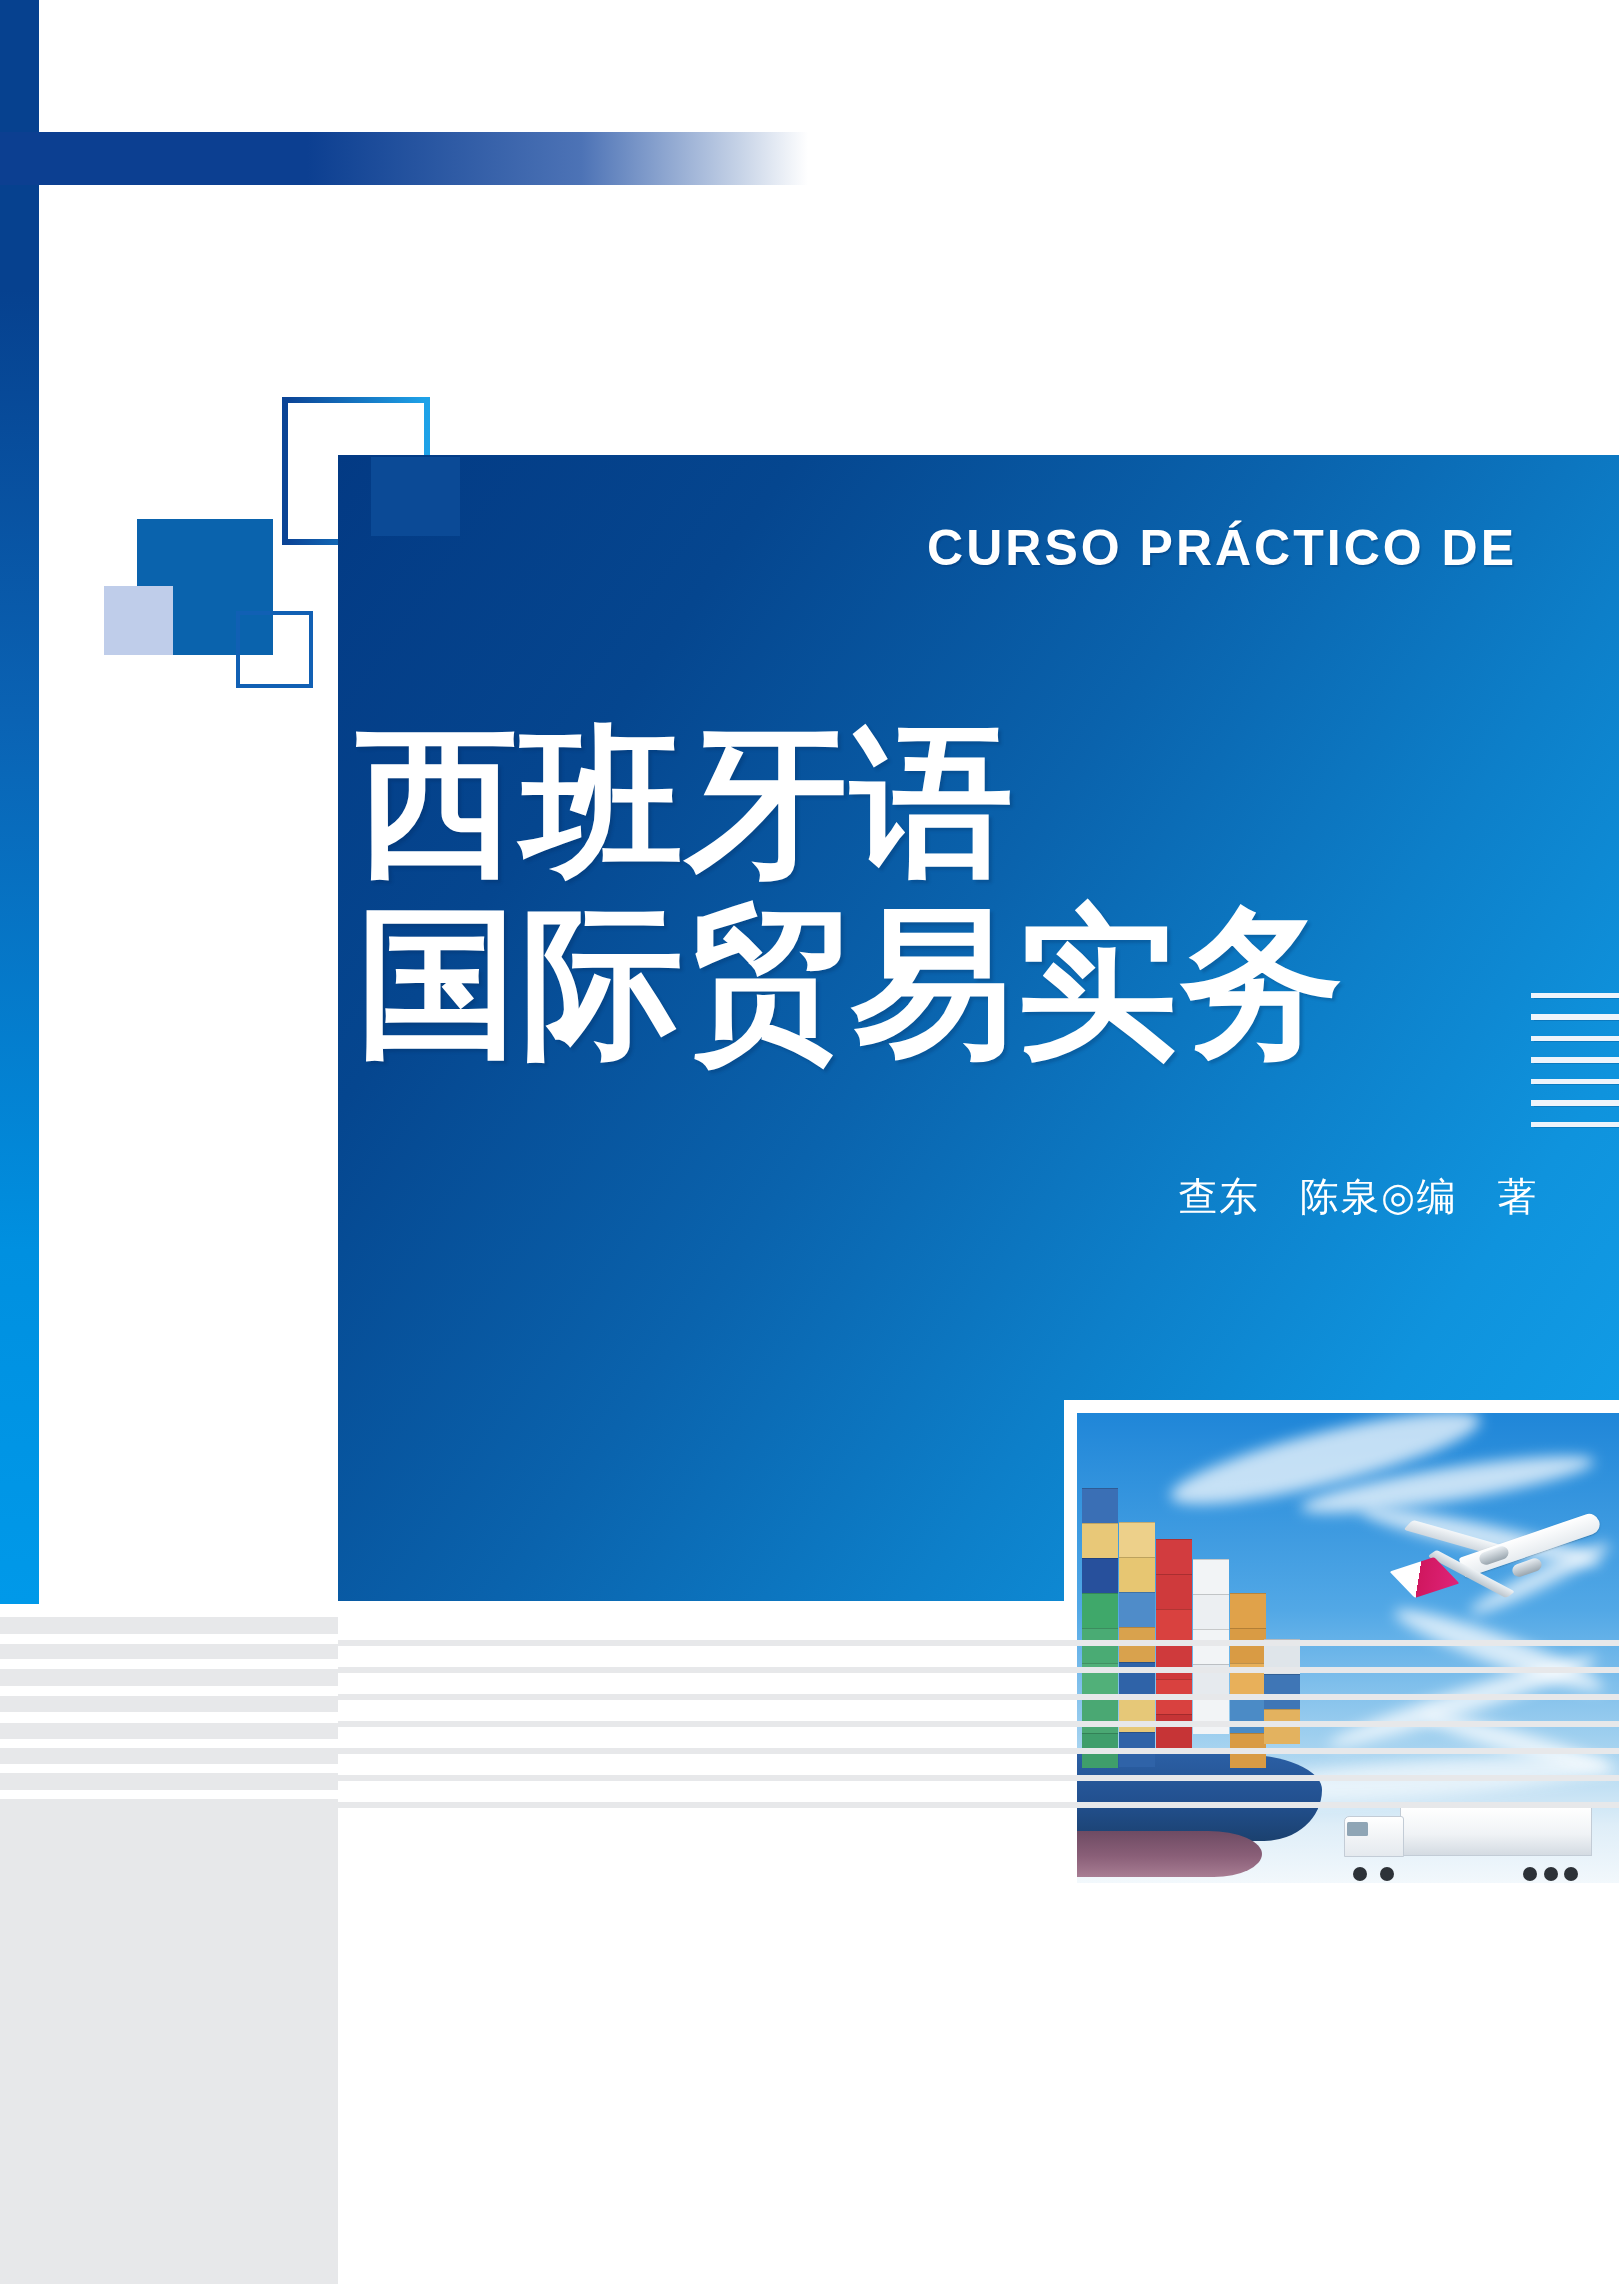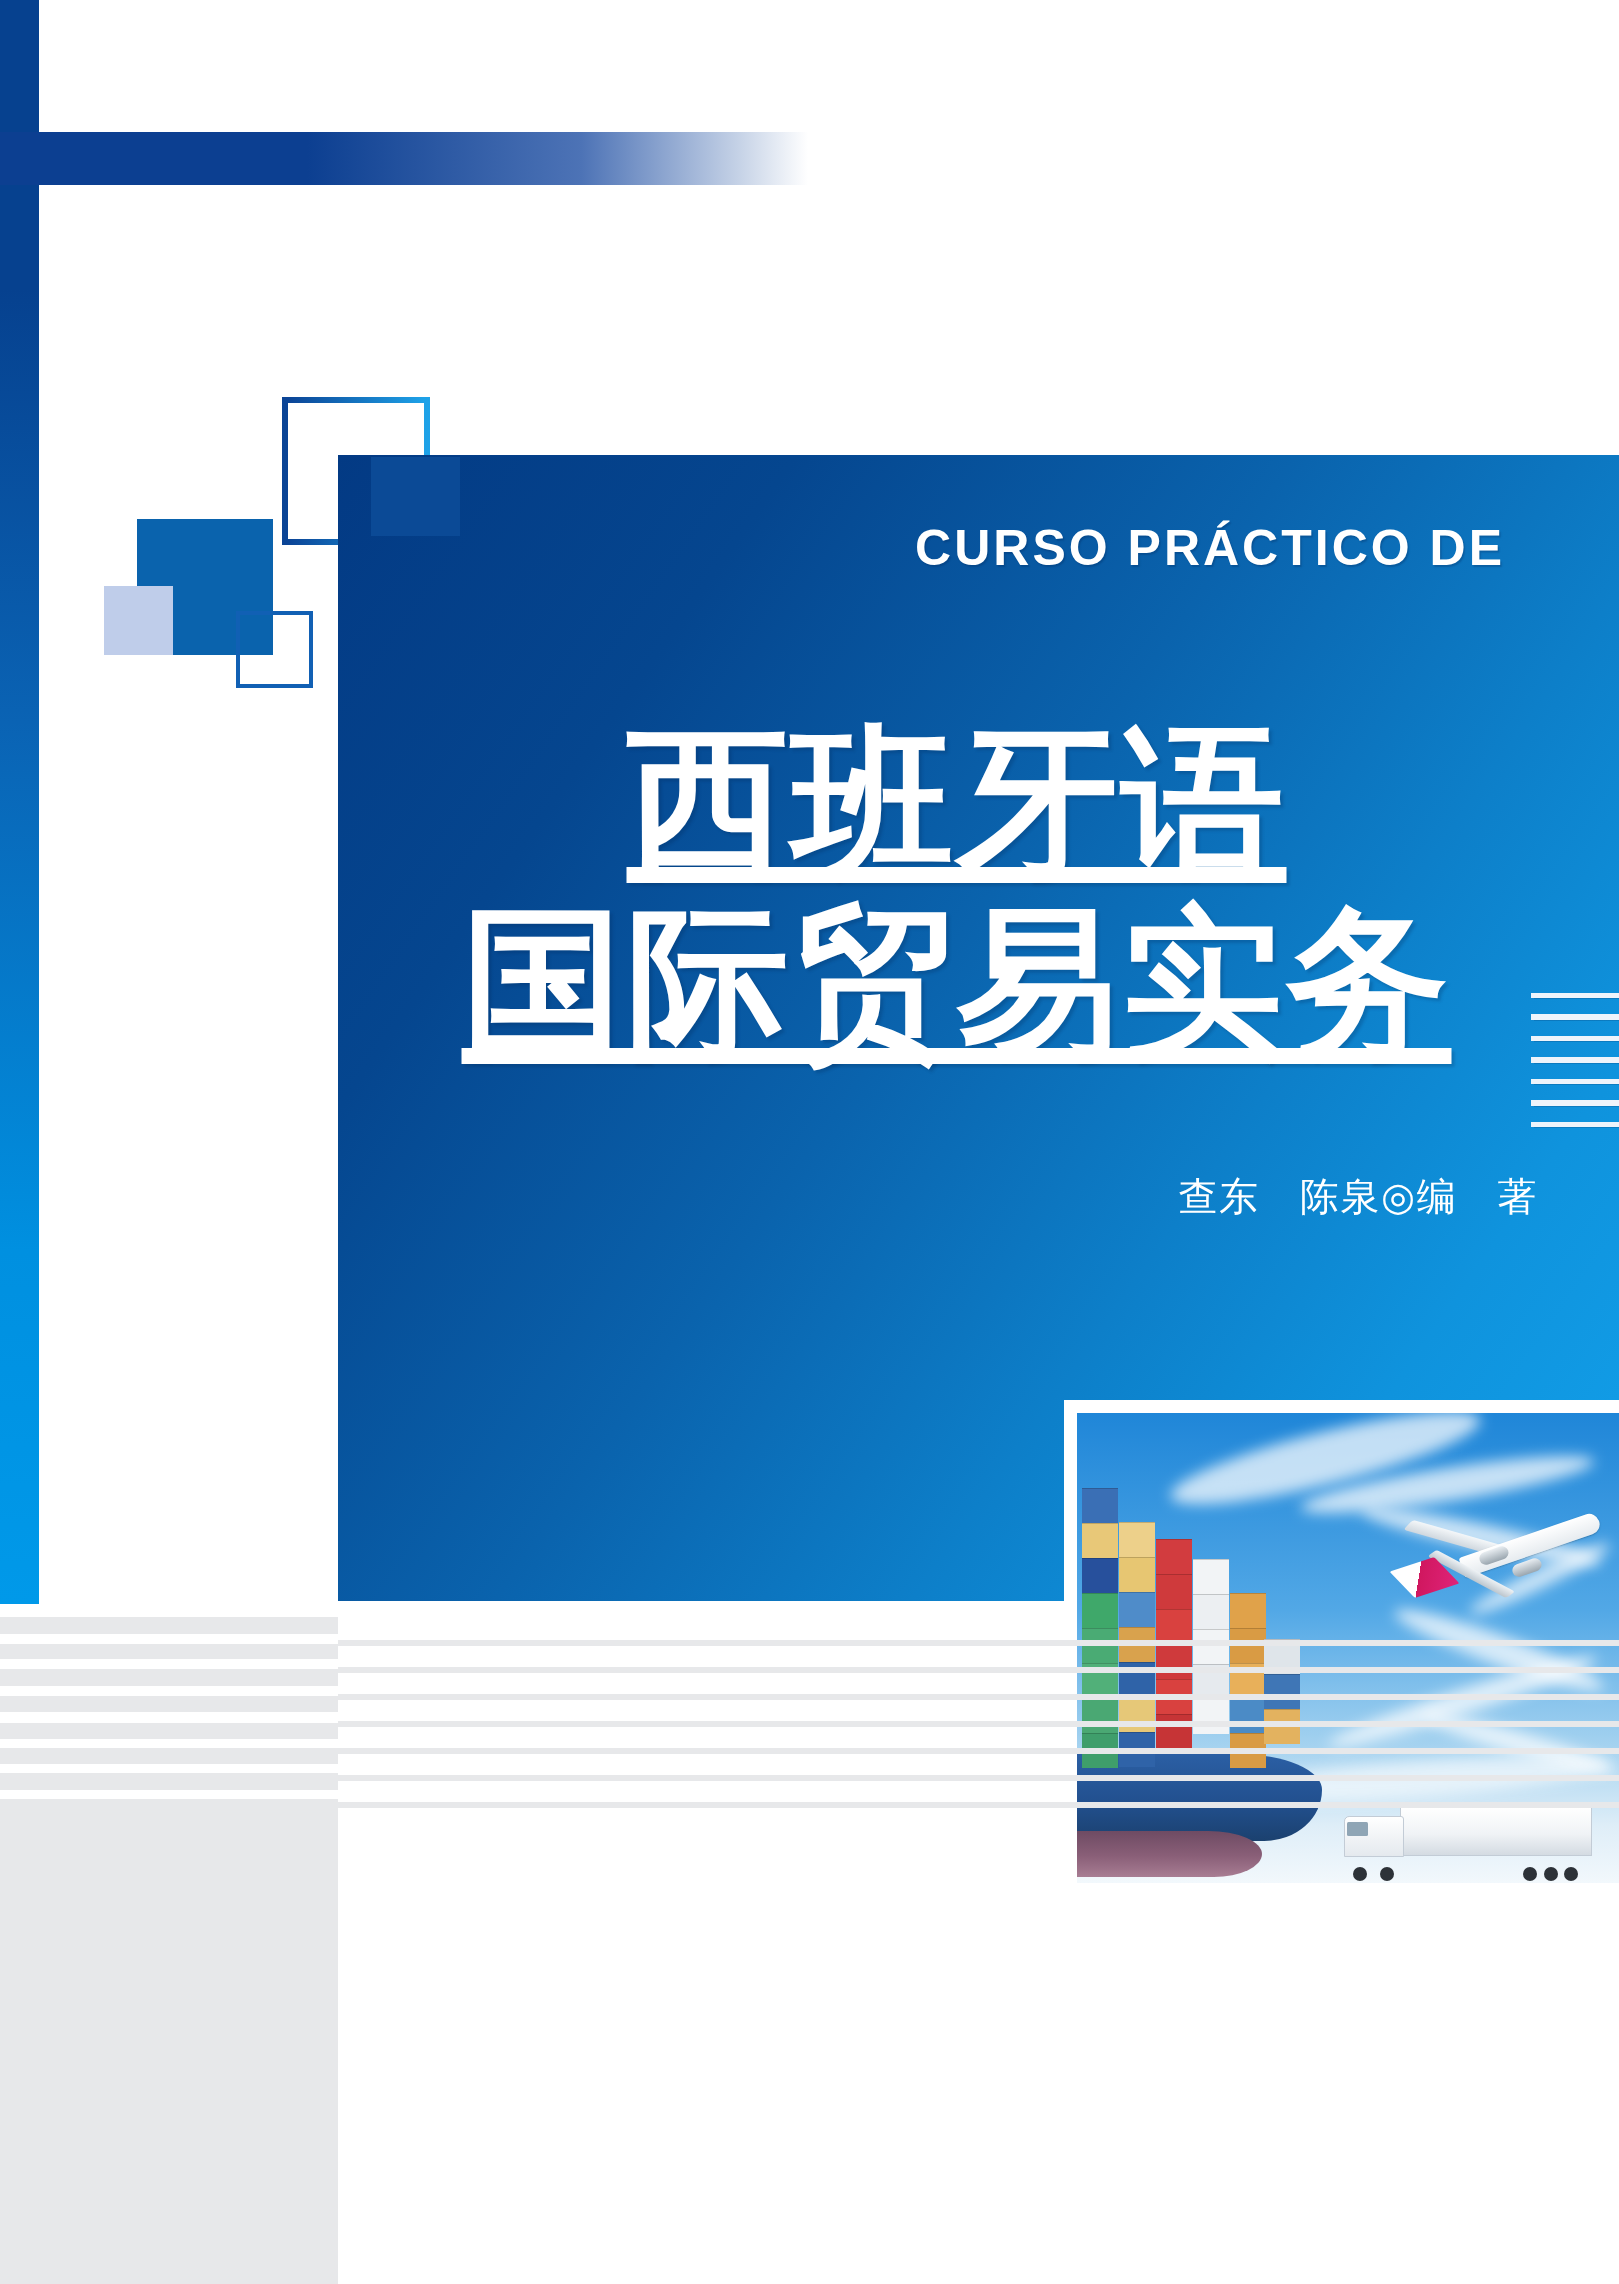--- a/index.html
+++ b/index.html
@@ -55,21 +55,21 @@
       linear-gradient(125deg,#033a84 0%,#05468f 22%,#0a63ad 46%,#0d7fc9 66%,#0f93dd 82%,#12a0ea 100%);
   }
   
   .panel-notch{
     position:absolute;left:371px;top:457px;width:89px;height:79px;
     background:#0b4a96;
   }
 
   
   .es-title{
-    position:absolute;left:415px;top:519px;width:1090px;
+    position:absolute;left:427px;top:519px;width:1090px;
     text-align:right;
     color:#ffffff;
     font-family:"Liberation Sans","DejaVu Sans",sans-serif;
     font-weight:bold;
     font-size:50px;
     line-height:1.18;
     letter-spacing:3px;
     text-shadow:1.5px 1.5px 1.5px rgba(0,40,90,.28);
   }
   .es-title div{white-space:nowrap;}
@@ -79,29 +79,28 @@
     position:absolute;right:0px;top:538px;width:89px;
   }
   .rule-stack i{
     display:block;height:5.2px;background:#eef4fb;margin-bottom:16.3px;
     box-shadow:0 0.7px 0.7px rgba(0,40,90,.20);
   }
 
   
   .cn-title{
     position:absolute;left:356px;top:712px;width:1201px;
-    text-align:center;
+    text-align:left;
     color:#ffffff;
     font-family:"DejaVu Sans","Liberation Sans",sans-serif;
     font-weight:bold;
     font-size:162px;
     line-height:1.12;
     letter-spacing:3px;
     text-shadow:3px 3px 3px rgba(0,35,80,.22);
-    text-decoration:underline;
   }
   .cn-title div{white-space:nowrap;}
 
   
   .authors{
     position:absolute;left:667px;top:1170px;width:871px;
     text-align:right;
     color:#ffffff;
     font-size:39px;
     letter-spacing:1.5px;

